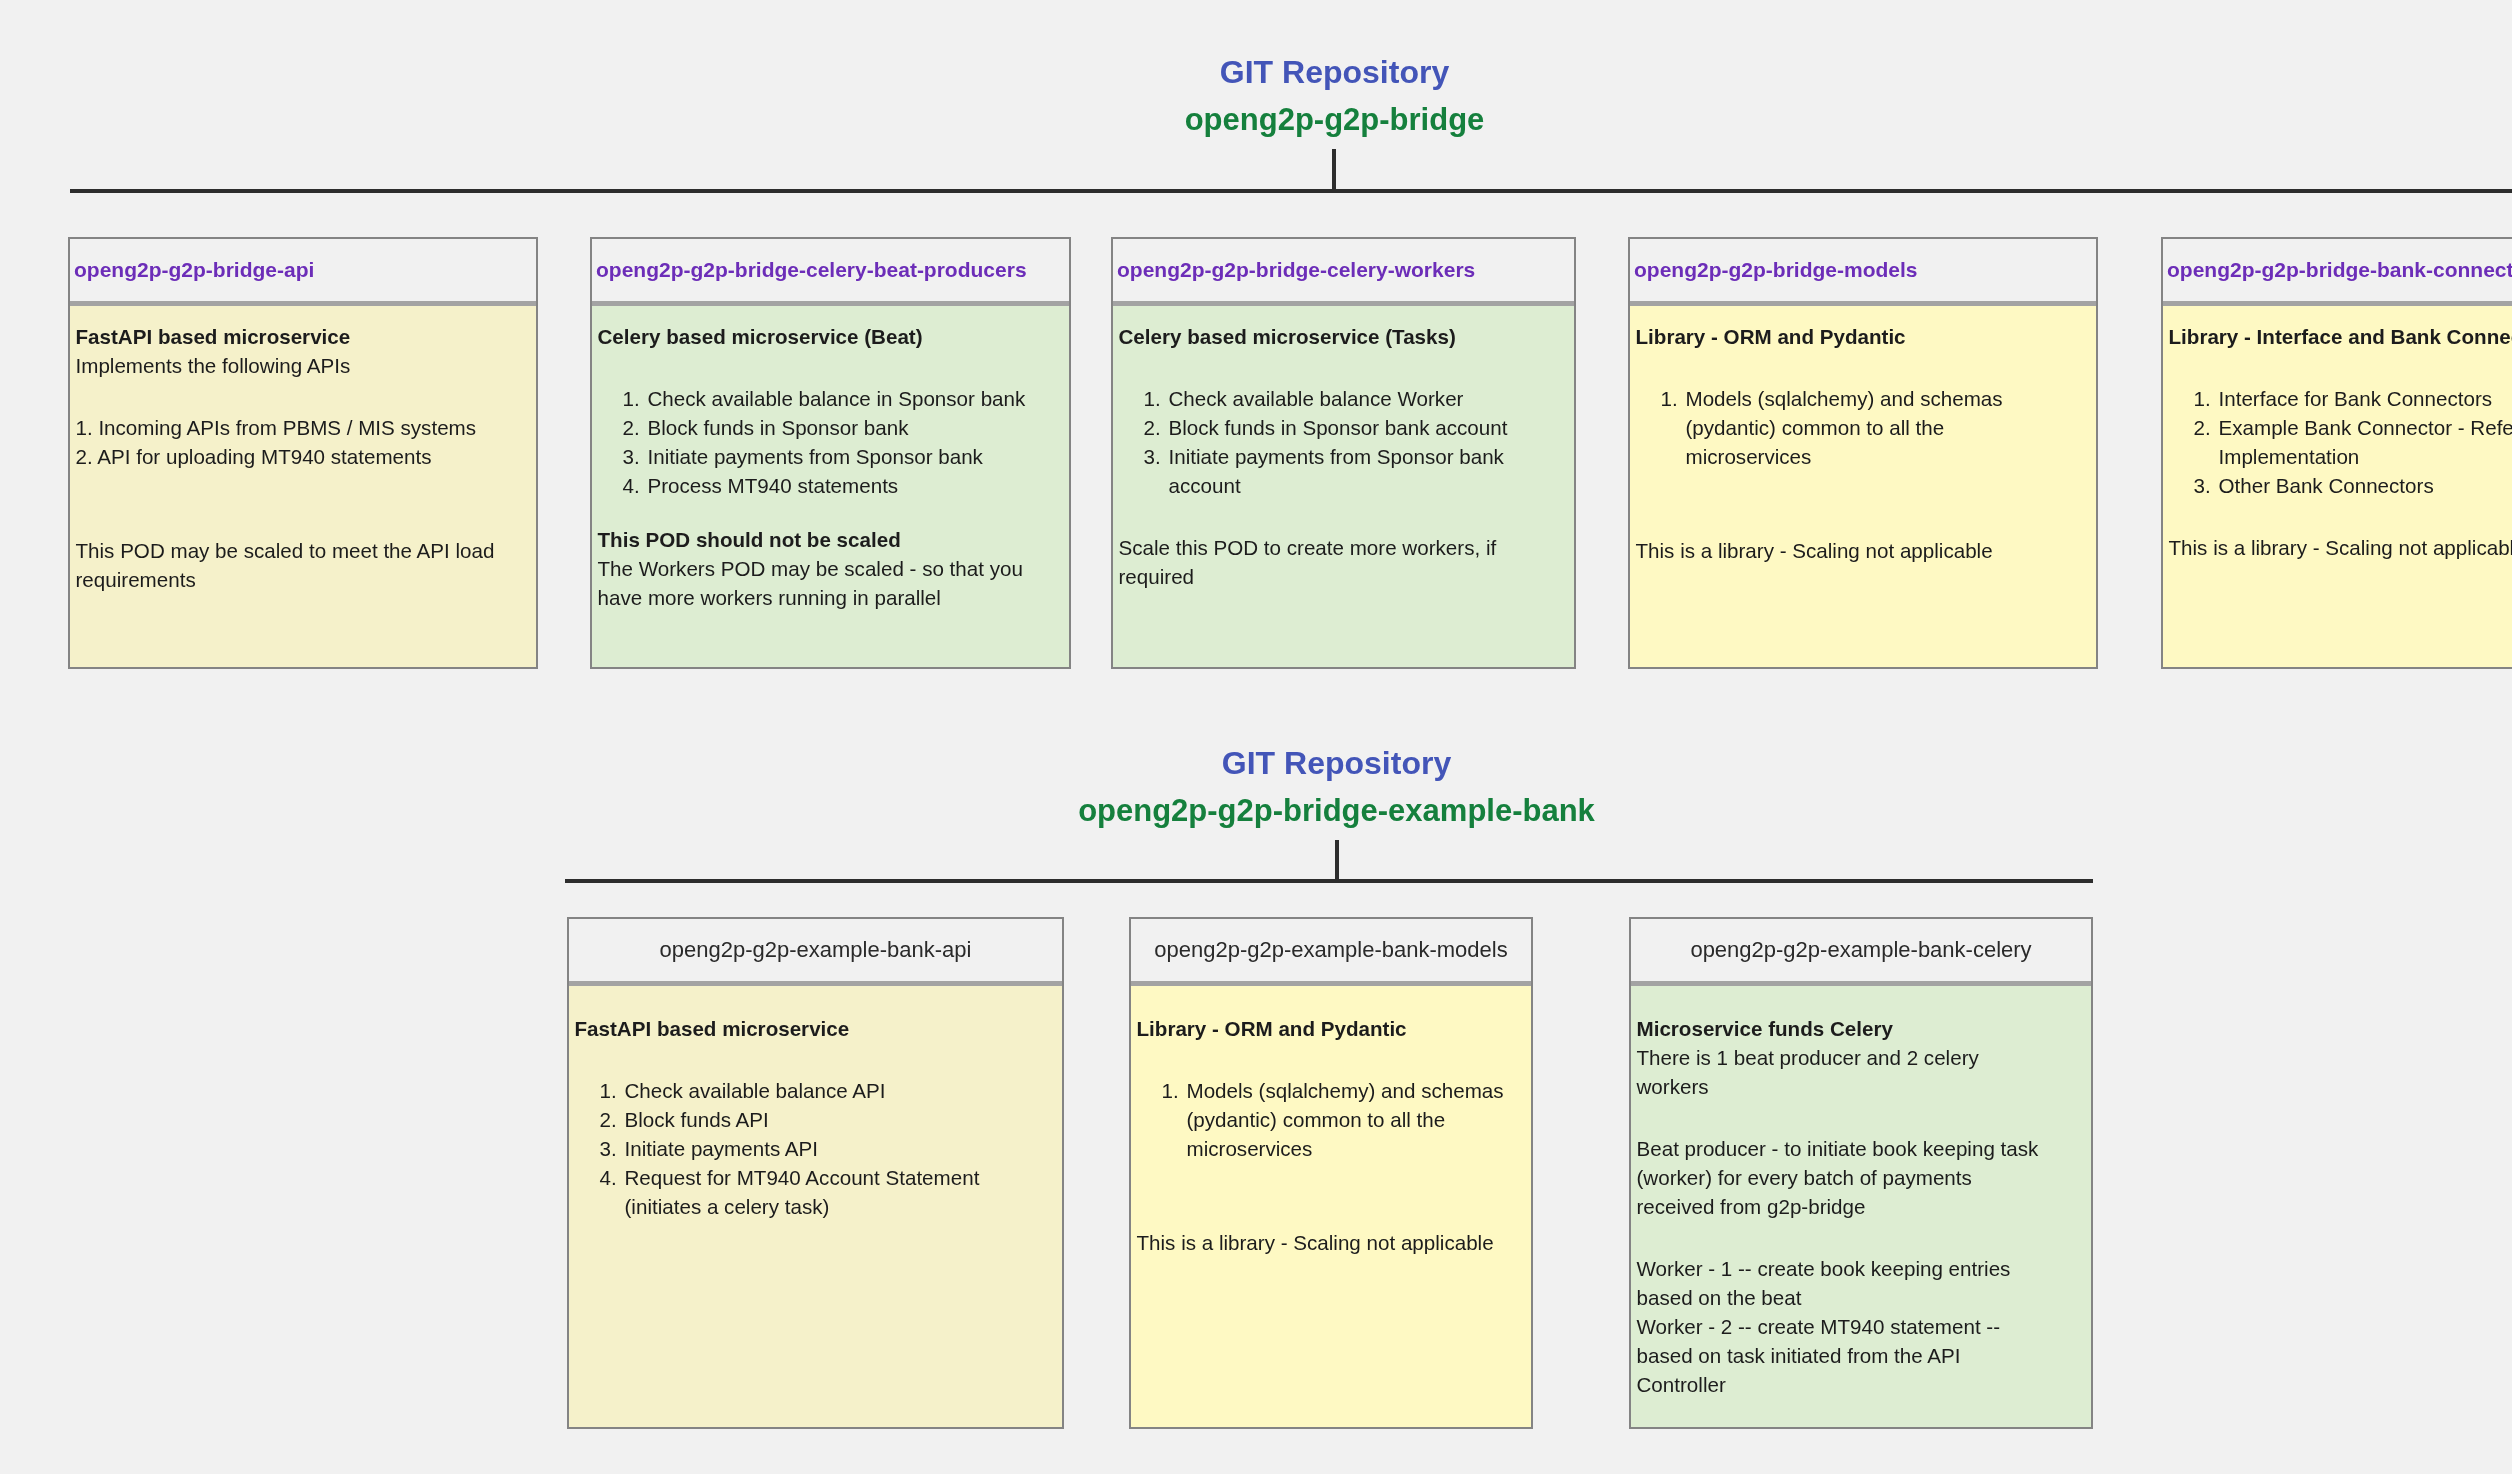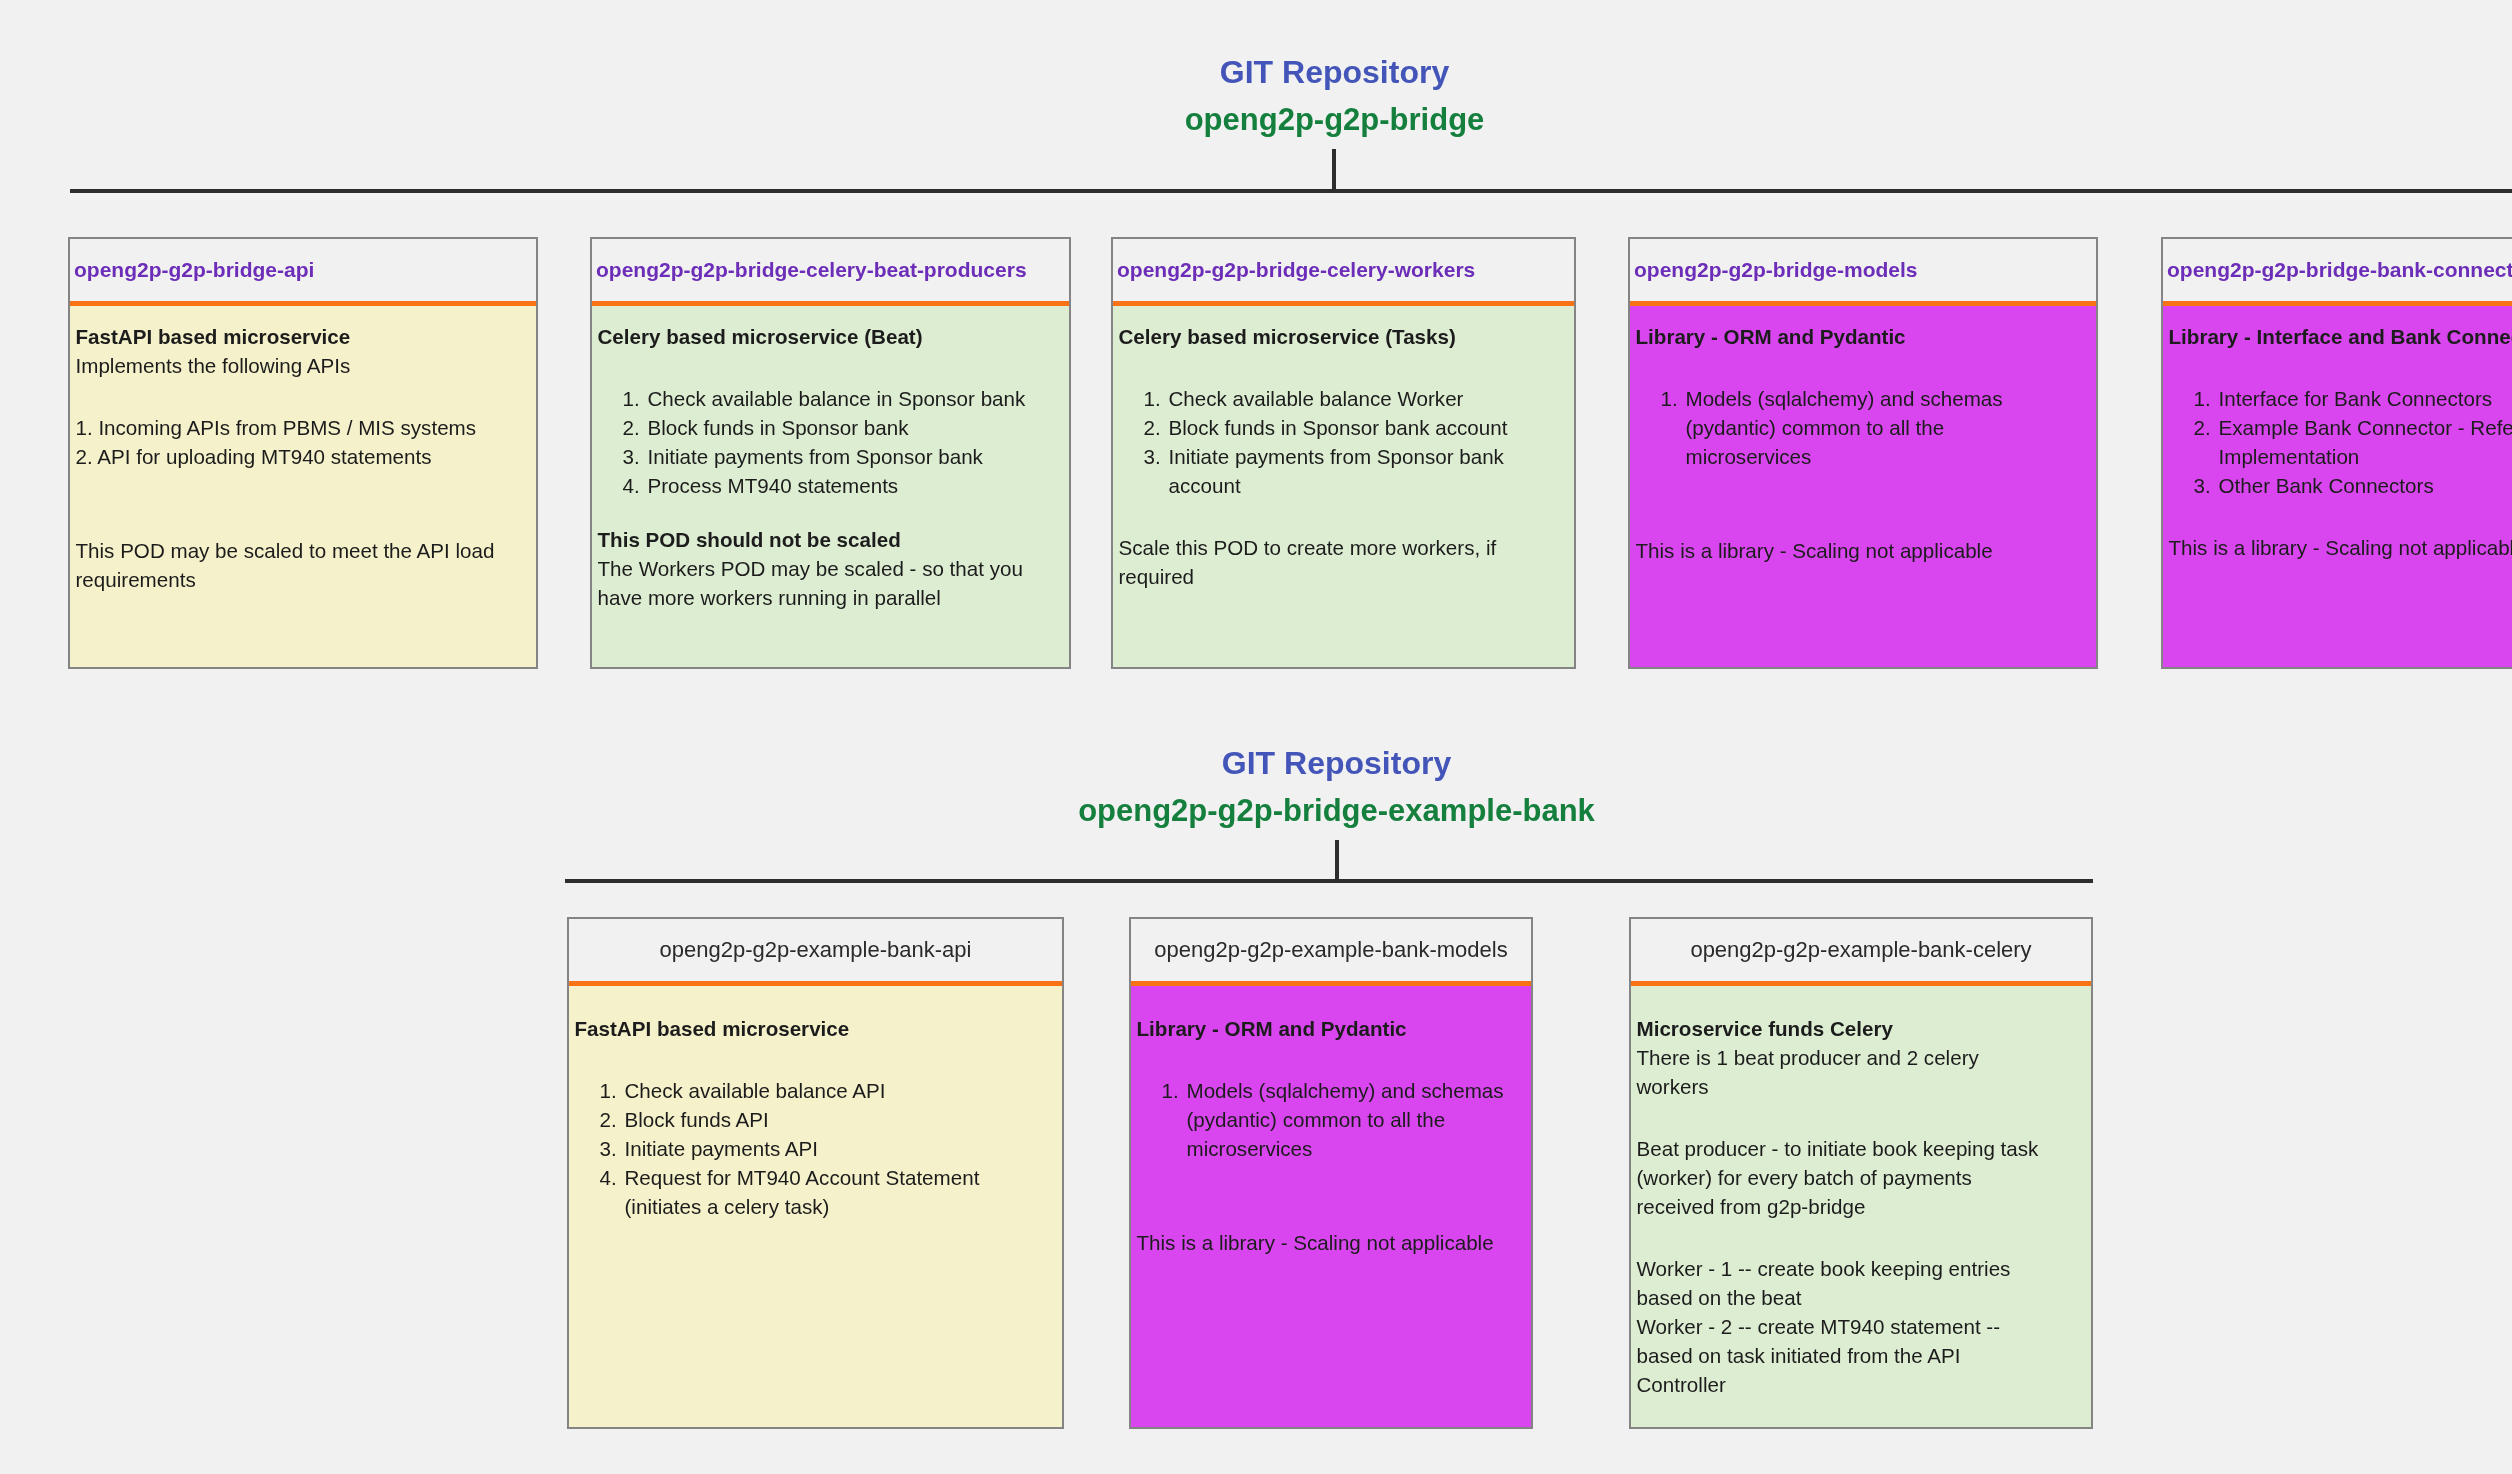--- a/index.html
+++ b/index.html
@@ -12,32 +12,32 @@
   .repo-line1{font-size:32px;font-weight:700;line-height:48px;color:#4355b8;}
   .repo-line2{font-size:31px;font-weight:700;line-height:48px;color:#15803d;}
 
   
   .hline{position:absolute;height:4px;background:#2d2d2d;}
   .vline{position:absolute;width:4px;background:#2d2d2d;}
 
   
   .box{position:absolute;box-sizing:border-box;border:2px solid #848484;
        background:#f1f1f1;overflow:hidden;}
-  .box-header{box-sizing:border-box;height:67px;border-bottom:5px solid #f97316;
+  .box-header{box-sizing:border-box;height:67px;border-bottom:5px solid #a3a3a3;
        display:flex;align-items:center;background:#f1f1f1;}
   .hdr-left{justify-content:flex-start;padding:0 4px;}
   .hdr-left .box-title{font-size:21px;font-weight:700;color:#6c2db8;white-space:nowrap;}
   .hdr-center{justify-content:center;}
   .hdr-center .box-title{font-size:22px;font-weight:400;color:#2a2a2a;white-space:nowrap;}
   .box-body{box-sizing:border-box;height:calc(100% - 67px);
        padding:16px 5.5px 0 5.5px;font-size:20.6px;line-height:29px;}
   .row2 .box-body{padding-top:28px;}
   .box.yellow .box-body{background:#f5f1ca;}
   .box.green  .box-body{background:#ddedd2;}
-  .box.gray   .box-body{background:#d946ef;}
+  .box.gray   .box-body{background:#fef9c3;}
 
   .t{white-space:pre-line;}
   .b{white-space:pre-line;font-weight:700;}
   .gap{height:33px;}
   .gap.lg{height:65px;}
   ol{margin:0;padding-left:48px;}
   li{white-space:pre-line;padding-left:2px;}
 </style>
 </head>
 <body>

